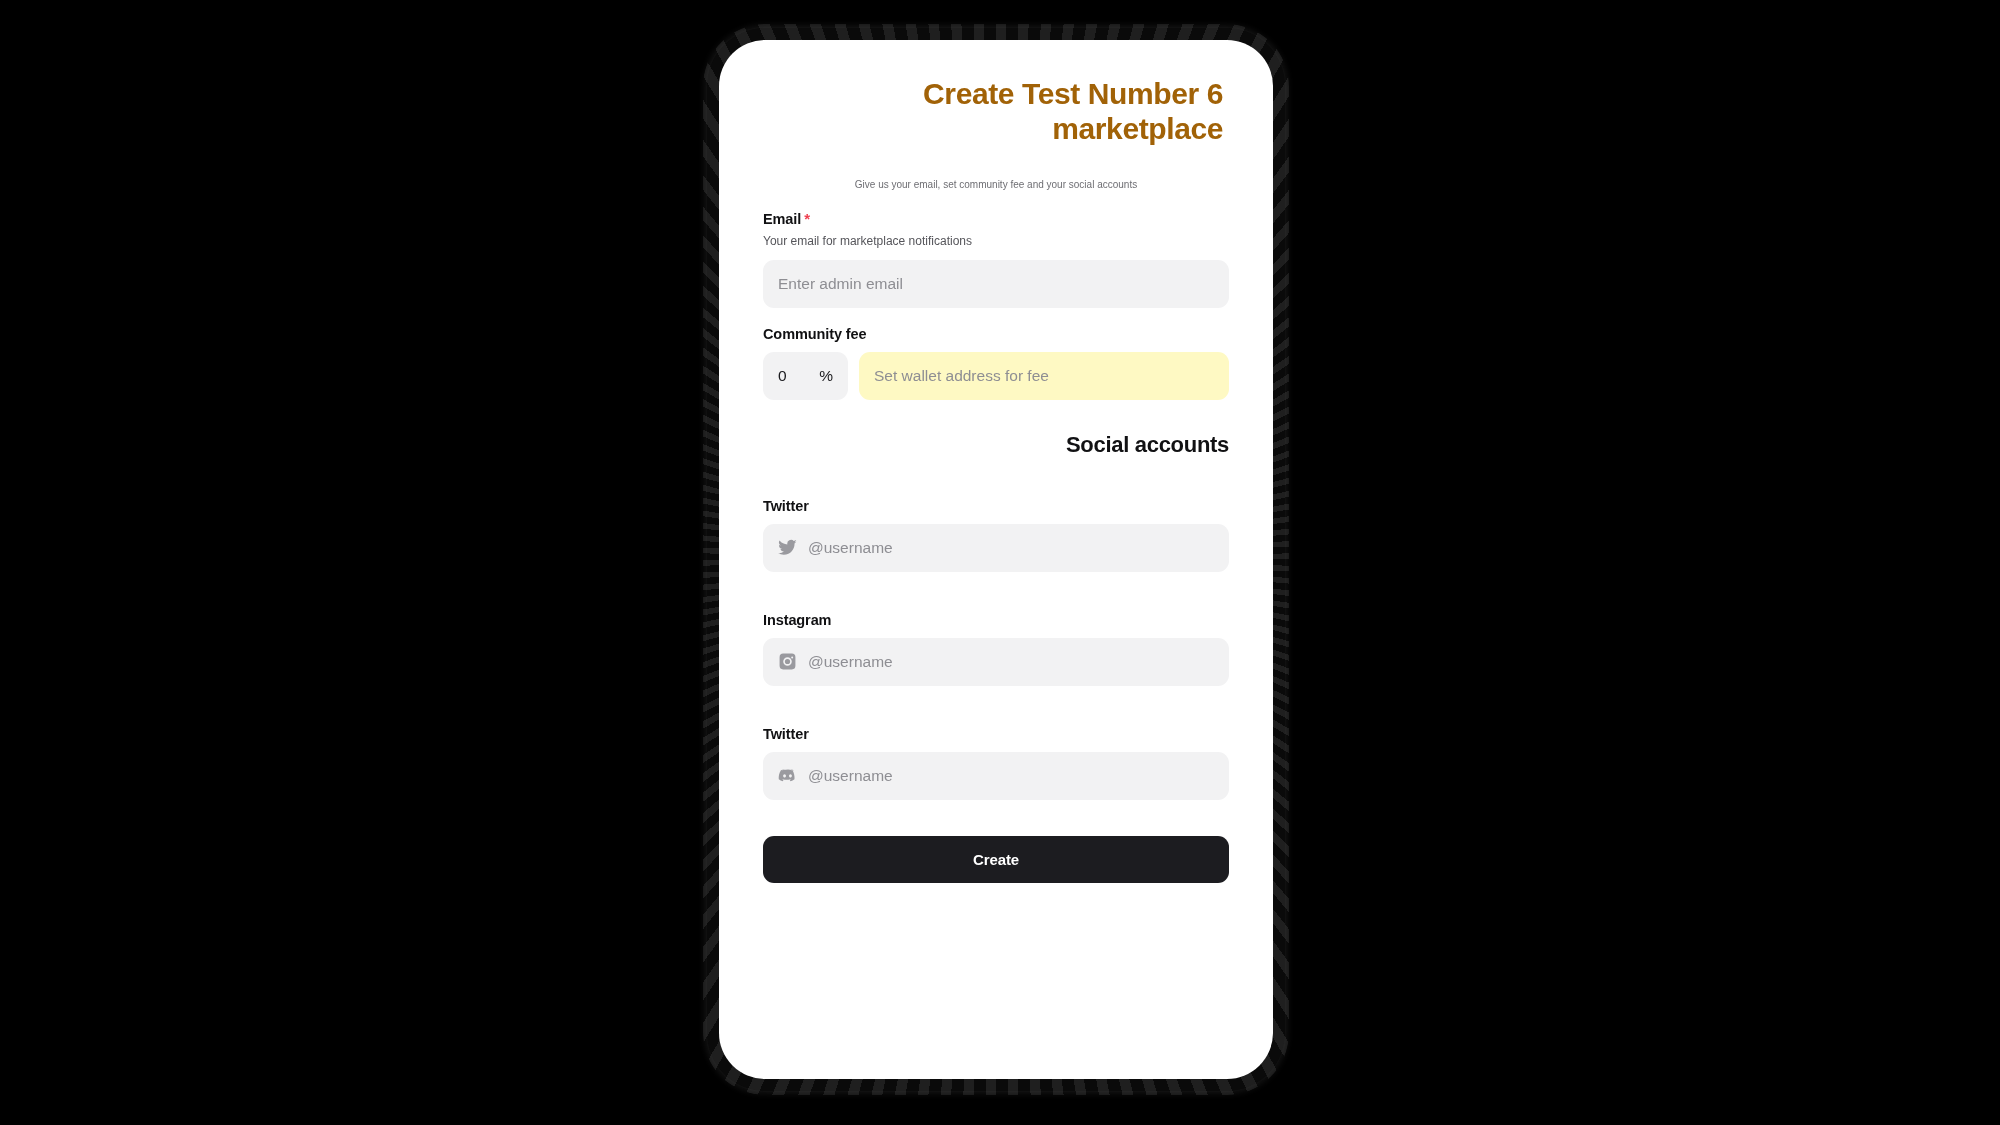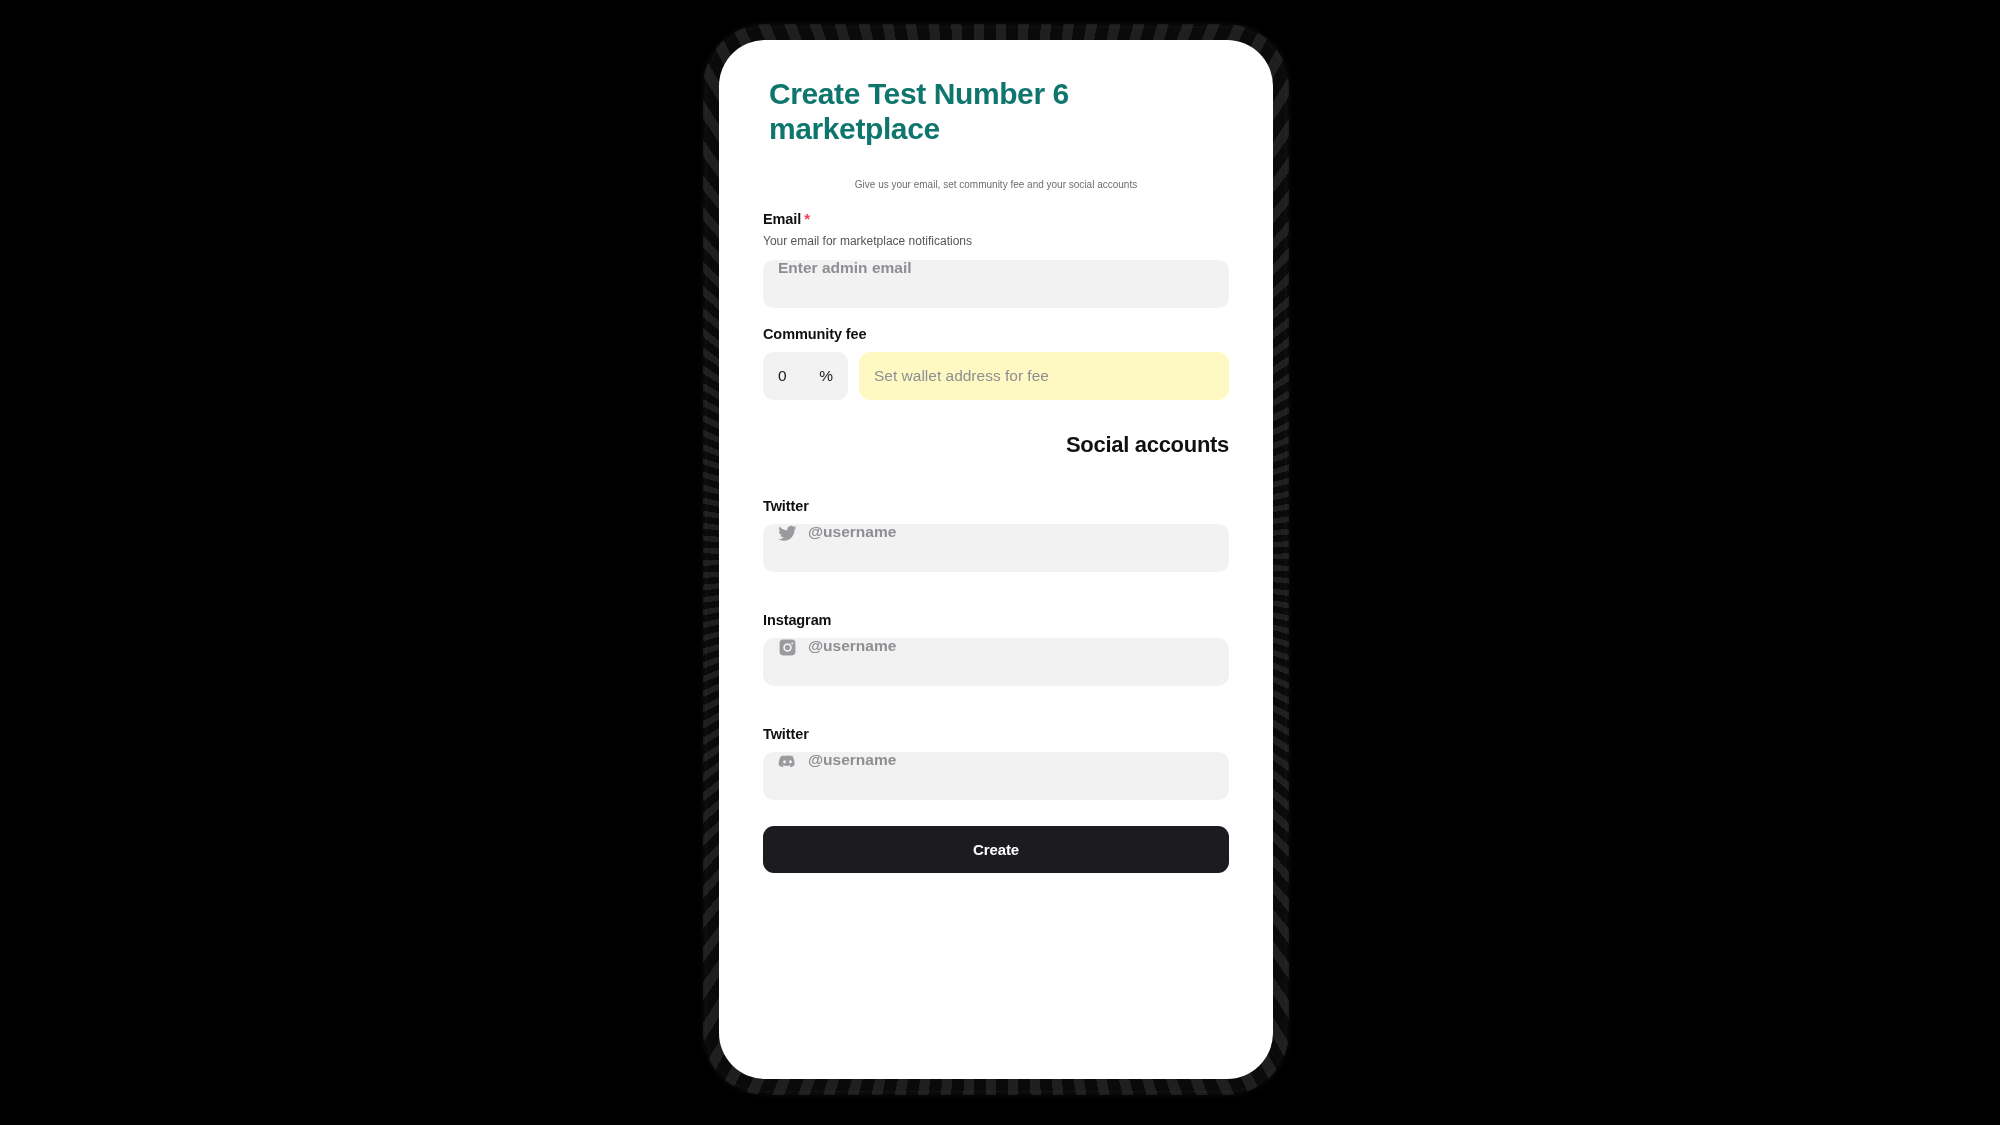--- a/index.html
+++ b/index.html
@@ -61,22 +61,22 @@
 
   
   #page-content {
     padding: 36px 44px 0 44px;
   }
 
   #page-title {
     font-size: 30px;
     line-height: 1.17;
     font-weight: 700;
-    color: #0f766e;
-    text-align: left;
+    color: #a16207;
+    text-align: right;
     letter-spacing: -0.4px;
     padding: 0 6px;
   }
 
   #page-subtitle {
     margin-top: 32px;
     font-size: 10px;
     line-height: 1.42;
     color: #6e6e73;
     text-align: center;
@@ -105,24 +105,23 @@
     color: #55555a;
     line-height: 1.35;
   }
 
   .input-shell {
     margin-top: 10px;
     height: 48px;
     background: #f2f2f3;
     border-radius: 11px;
     display: flex;
-    align-items: flex-start;
+    align-items: center;
     padding: 0 15px;
     gap: 11px;
-    font-weight: bold;
   }
 
   .input-text {
     font-size: 15.5px;
     color: #8e8e93;
     line-height: 1;
     flex: 1;
     white-space: nowrap;
     overflow: hidden;
   }
@@ -184,21 +183,21 @@
     height: 19px;
     flex: 0 0 auto;
     display: flex;
     align-items: center;
     justify-content: center;
     color: #9a9a9f;
   }
   .social-icon svg { display: block; }
 
   
-  #button-stack { margin-top: 26px; padding-bottom: 30px; }
+  #button-stack { margin-top: 36px; padding-bottom: 30px; }
 
   .btn {
     width: 100%;
     height: 47px;
     border: none;
     border-radius: 11px;
     font-family: inherit;
     font-size: 15px;
     font-weight: 700;
     letter-spacing: -0.1px;

